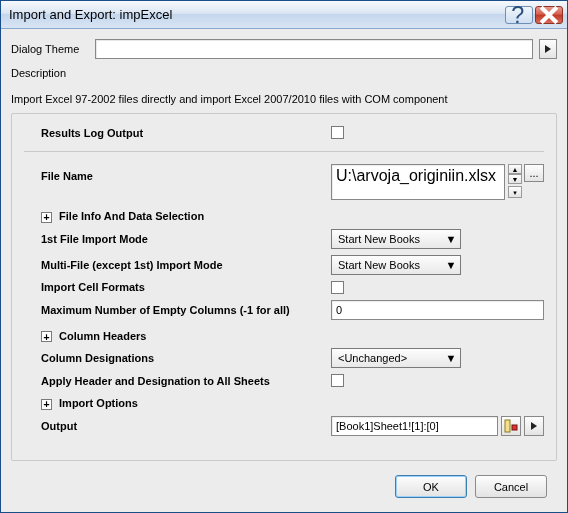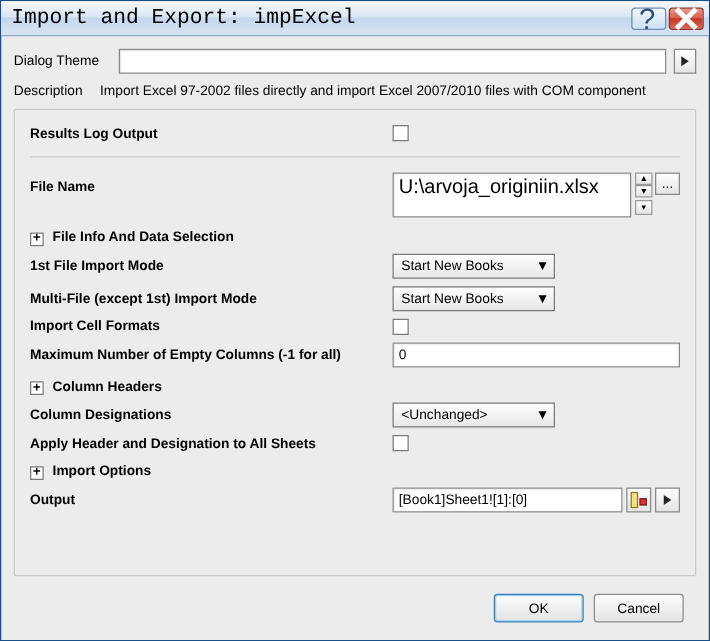--- a/index.html
+++ b/index.html
@@ -22,23 +22,22 @@
   .titlebar {
     height: 28px;
     background: linear-gradient(to bottom, #f7f9fc 0%, #dbe6f4 45%, #c5d7ee 50%, #d8e4f3 100%);
     border-bottom: 1px solid #8aa8ce;
     display: flex;
     align-items: center;
     padding: 0 4px 0 8px;
   }
   .titlebar-title {
     flex: 1;
-    font-size: 17px;
+    font-size: 13px;
     color: #000;
-    font-family: Liberation Mono, monospace;
   }
   .titlebar-btns {
     display: flex;
     gap: 2px;
   }
   .titlebar-btn {
     width: 28px;
     height: 18px;
     border: 1px solid #6f8fb5;
     border-radius: 3px;
@@ -86,39 +85,41 @@
     background: linear-gradient(to bottom,#fdfdfd,#e4e4e4);
     display: flex;
     align-items: center;
     justify-content: center;
   }
   .arrow-btn svg { width: 8px; height: 10px; }
   .desc-row {
     display: flex;
     align-items: flex-start;
     gap: 14px;
+    flex-direction: column;
   }
   .groupbox {
     flex: 1;
     border: 1px solid #c9c9c9;
     border-radius: 2px;
     background: #ececec;
     padding: 12px 12px 14px 12px;
     display: flex;
     flex-direction: column;
     gap: 6px;
     min-height: 0;
   }
   .form-row {
     display: flex;
     align-items: center;
   }
   .form-row .lab {
     width: 290px;
     font-weight: bold;
+    margin-left: 17px;
   }
   .form-row .ctrl {
     display: flex;
     align-items: center;
     gap: 3px;
     flex: 1;
   }
   .subsection { margin-top: 4px; }
   .divider { border-top: 1px solid #c9c9c9; margin: 6px 0; }
   .checkbox {

